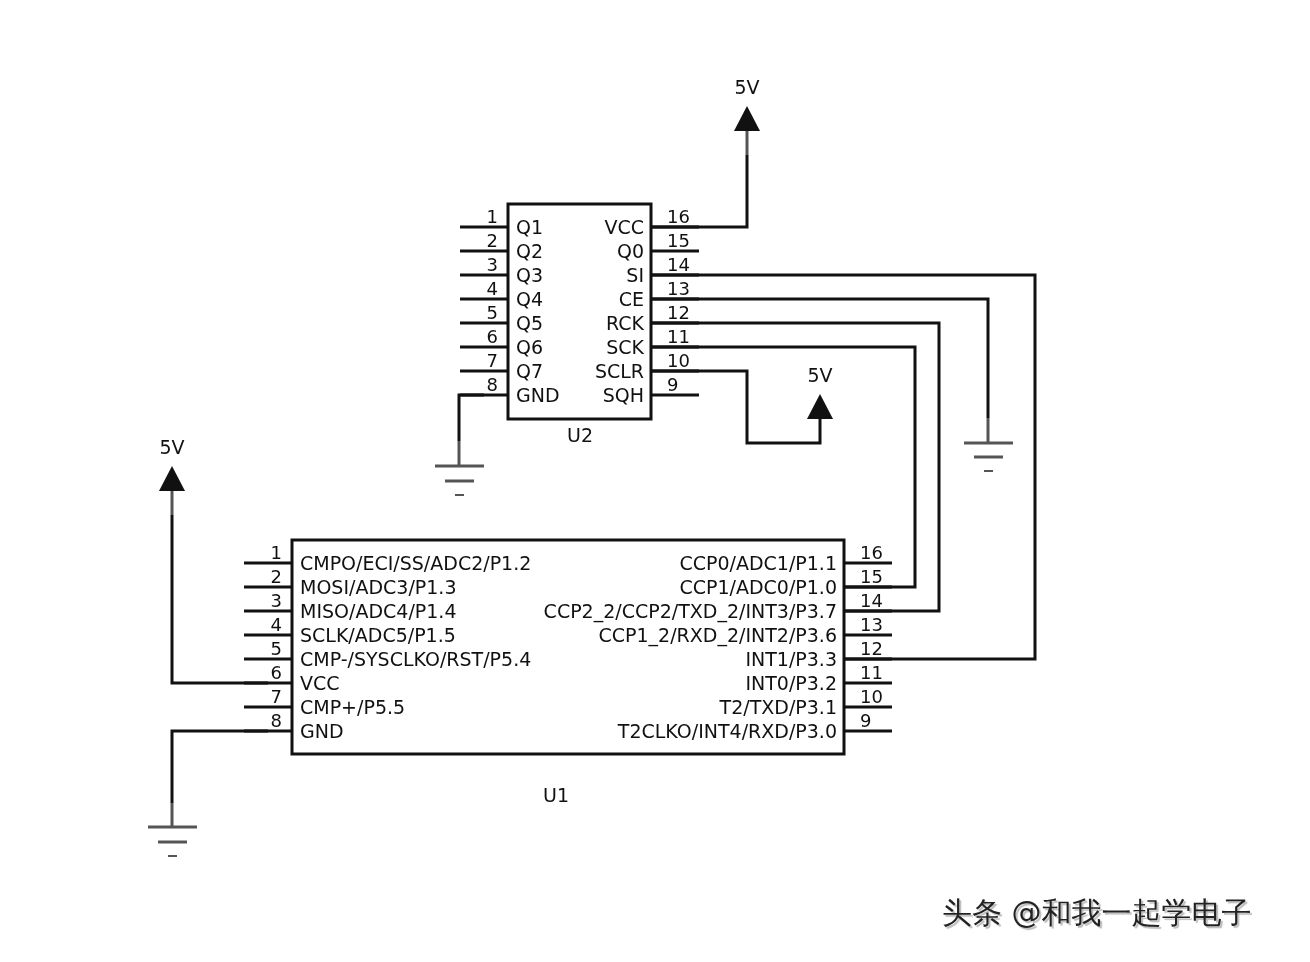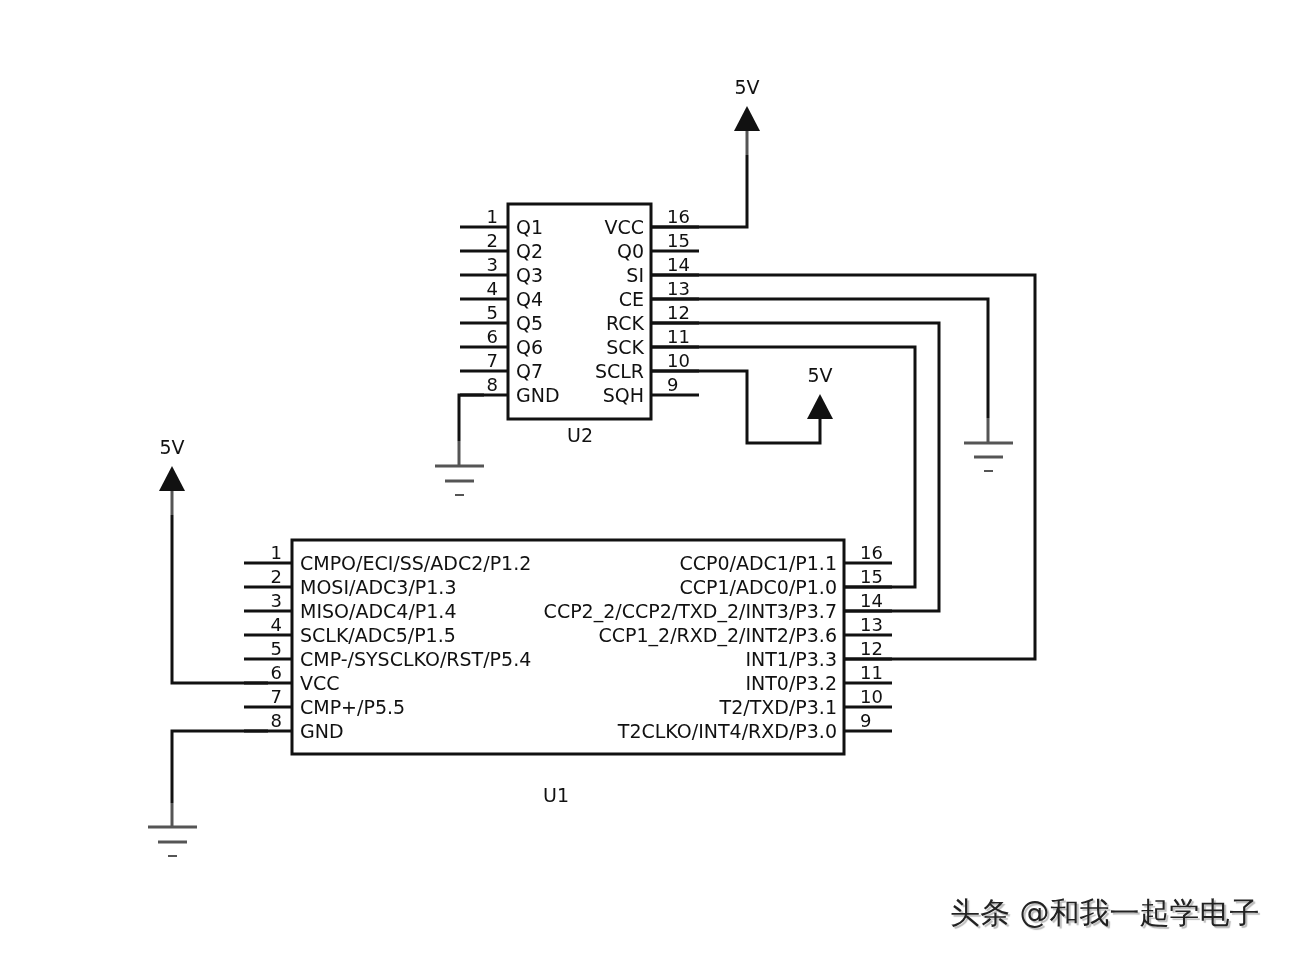--- a/index.html
+++ b/index.html
@@ -4,21 +4,21 @@
 <style>
   html, body { margin: 0; padding: 0; background: #ffffff; }
   body { width: 1310px; height: 962px; overflow: hidden; position: relative; }
   svg { position: absolute; left: 0; top: 0; }
   .txt { font-family: "DejaVu Sans", sans-serif; font-size: 19px; fill: #111; }
   .pin { font-family: "DejaVu Sans", sans-serif; font-size: 18px; fill: #111; }
   .wire { stroke: #111; stroke-width: 3; fill: none; }
   .stub { stroke: #555; stroke-width: 3; fill: none; }
   .body { stroke: #111; stroke-width: 3; fill: #fff; }
   .watermark { position: absolute; left: 942px; top: 893px; font-family: "DejaVu Sans", sans-serif;
-    font-size: 30px; color: #222; text-shadow: 2px 2px 1px #bbb; letter-spacing: 0px; margin-left: 8px; }
+    font-size: 30px; color: #222; text-shadow: 2px 2px 1px #bbb; letter-spacing: 0px; }
 </style>
 </head>
 <body>
 
 <svg width="1310" height="962">
 
   <g>
     <rect class="body" x="508" y="204" width="143" height="215"></rect>
     <g id="u2-pins">
         <g>

